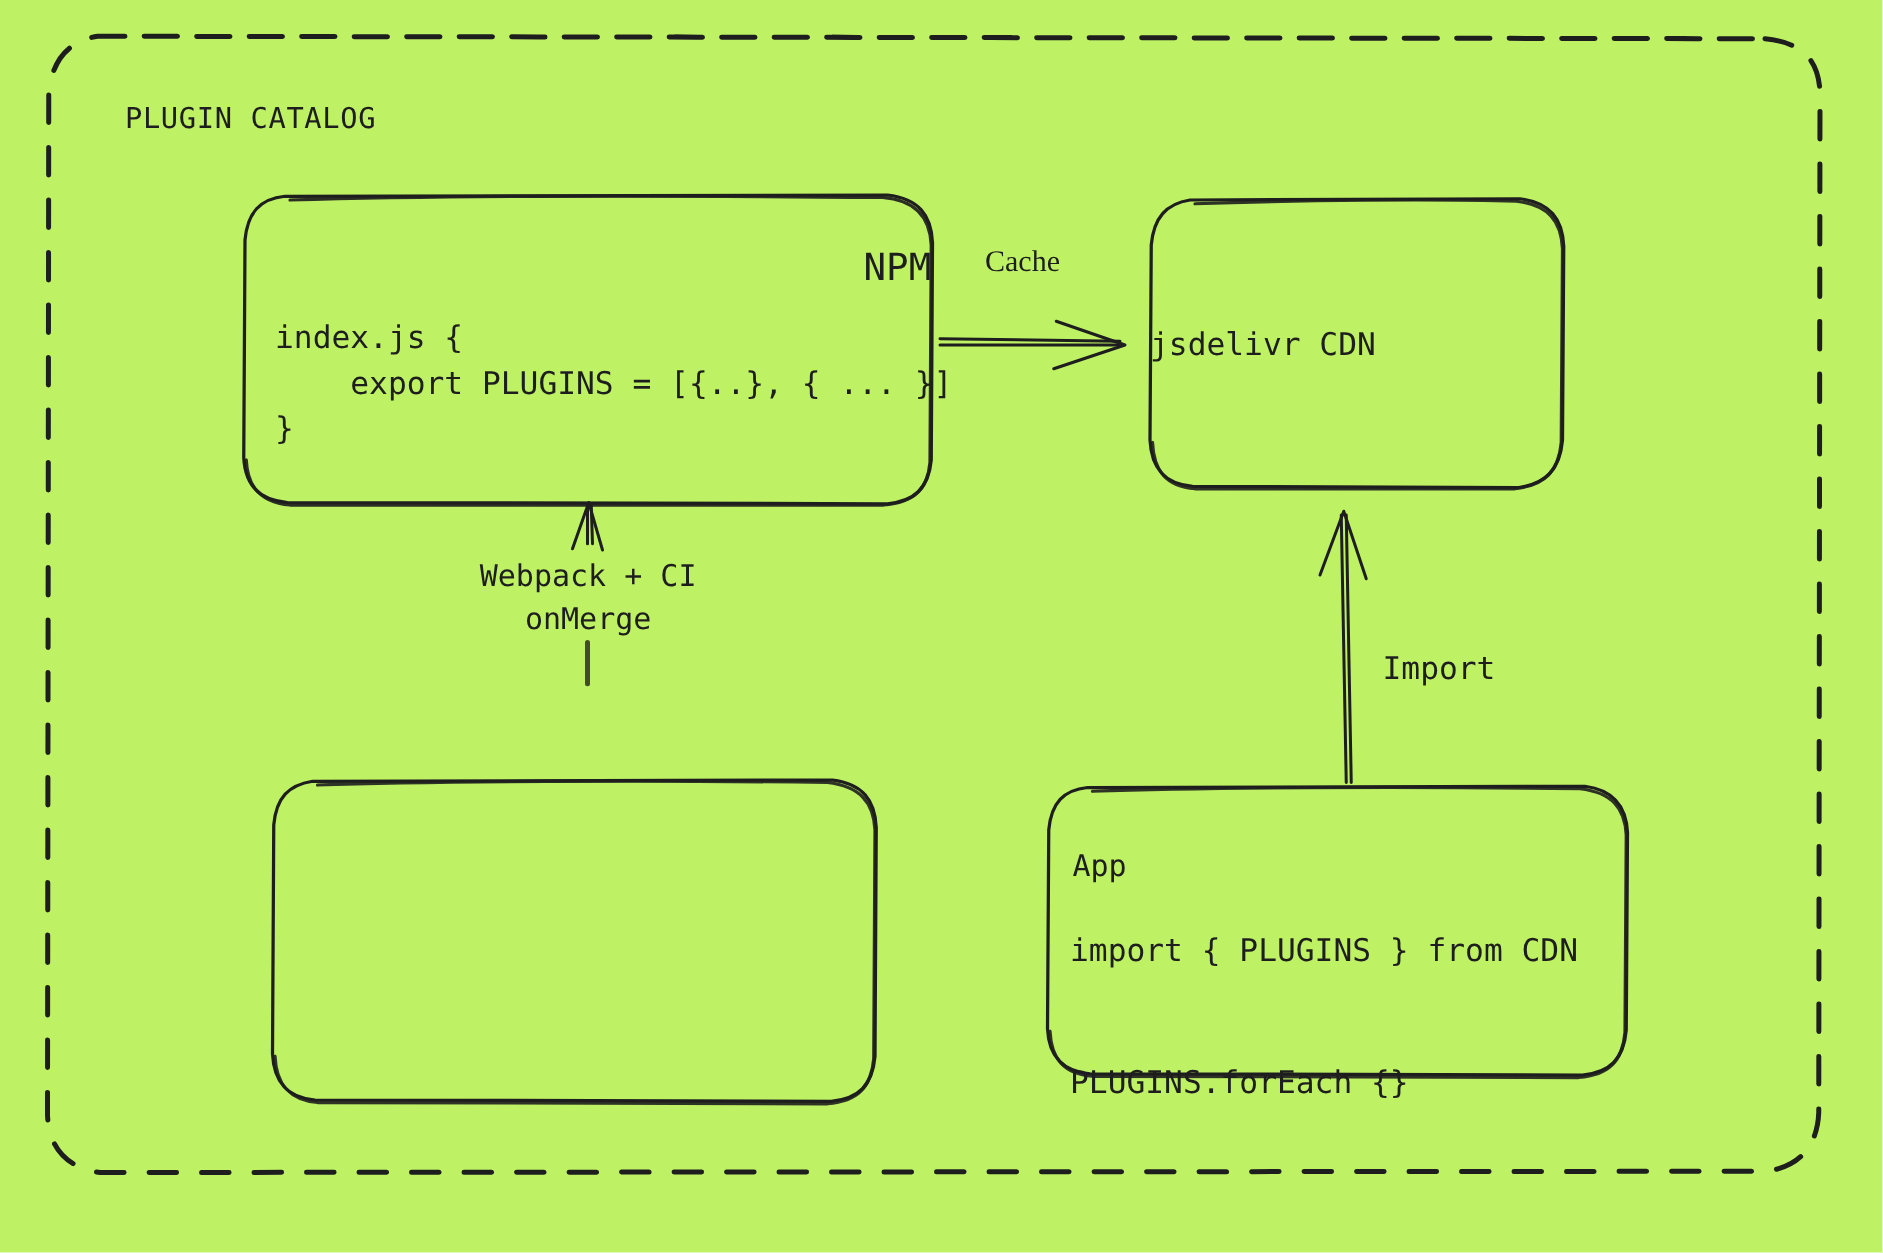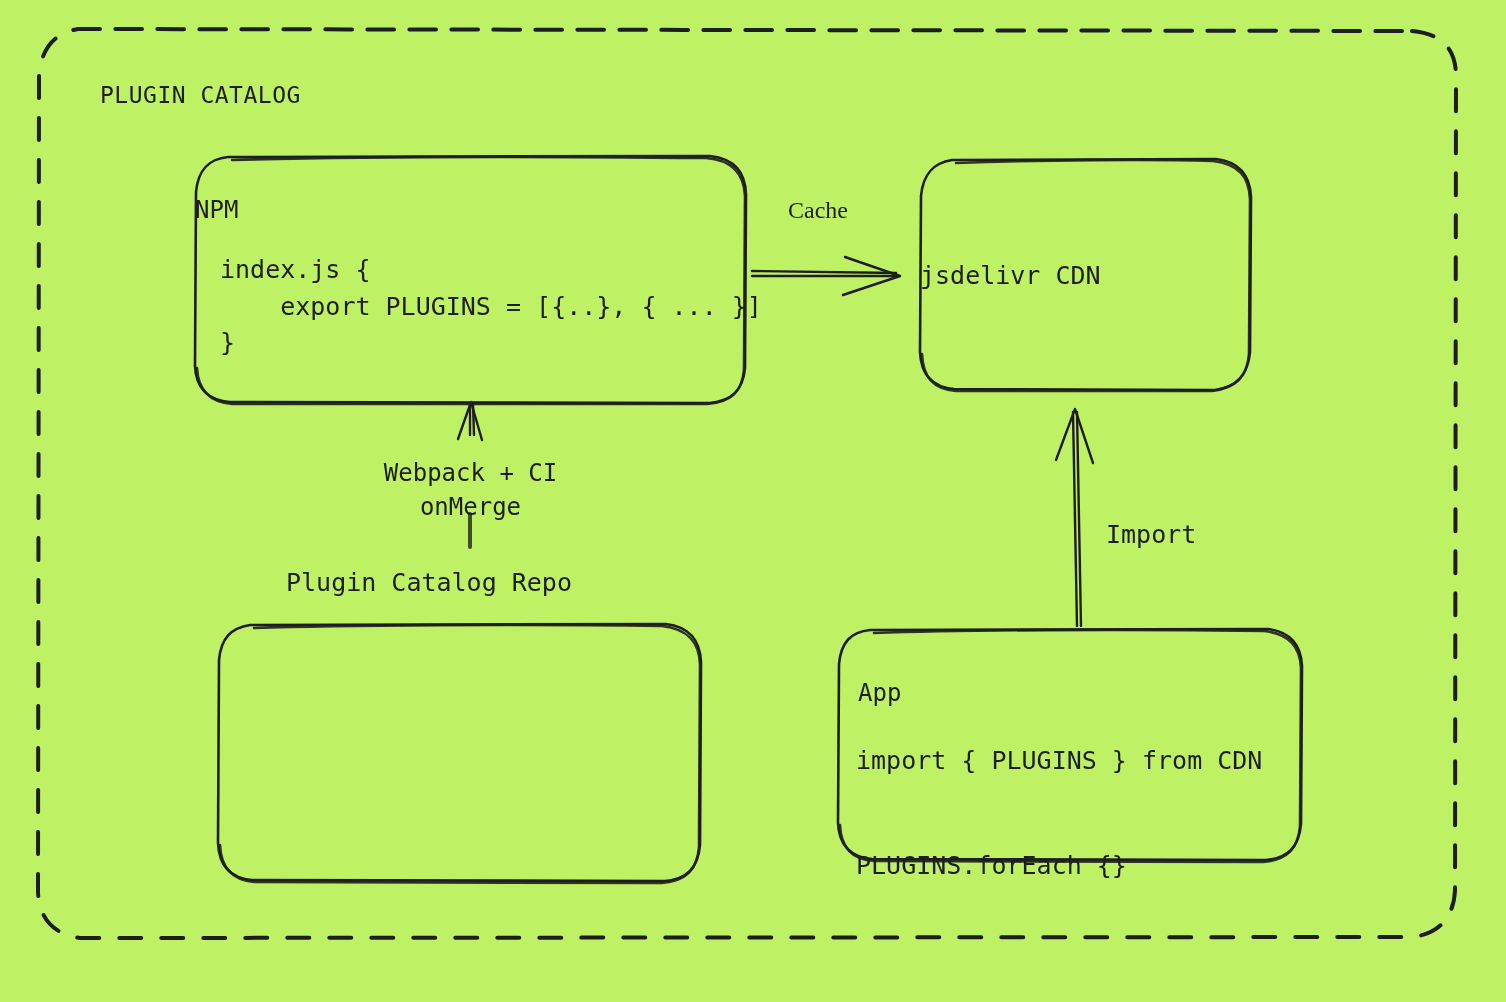--- a/index.html
+++ b/index.html
@@ -31,29 +31,29 @@
     font-family: "DejaVu Sans Mono", monospace;
     line-height: 1.32;
   }
   .mono  { font-family: "DejaVu Sans Mono", monospace; }
   .sans  { font-family: Liberation Serif, serif; }
 
   
   #frame-title { left: 100px; top: 80px;  font-size: 23px; letter-spacing: 0.5px; }
 
   
-  #npm-title { left: 195px; top: 195px; width: 550px; text-align: left; font-size: 24px; }
+  #npm-title { left: 195px; top: 195px; width: 550px; text-align: right; font-size: 30px; }
   #npm-code  { left: 220px; top: 252px; font-size: 25px; line-height: 1.46; }
 
   
   #cdn-title { left: 920px; top: 259px; width: 330px; font-size: 25px; }
 
   
   #cache-label  { left: 788px;  top: 195px; font-size: 24px; }
-  #build-label  { left: 368px;  top: 444px; width: 205px; text-align: center; font-size: 24px; line-height: 1.42; margin-top: 12px; }
+  #build-label  { left: 368px;  top: 444px; width: 205px; text-align: center; font-size: 24px; line-height: 1.42; }
   #repo-label   { left: 286px;  top: 566px; font-size: 25px; }
   #import-label { left: 1106px; top: 518px; font-size: 25px; text-align: right; }
 
   
   #repo-files { left: 222px; top: 706px; font-size: 25px; line-height: 1.36; }
 
   
   #app-title { left: 858px; top: 678px; font-size: 24px; }
   #app-code  { left: 856px; top: 735px; font-size: 25px; line-height: 2.1; }
 </style>
@@ -142,21 +142,20 @@
     export PLUGINS = [{..}, { ... }]
 }</div>
 
   <div class="lbl mono" id="cdn-title">jsdelivr CDN</div>
 
   <div class="lbl sans" id="cache-label">Cache</div>
 
   <div class="lbl mono" id="build-label">Webpack + CI
 onMerge</div>
 
-  <div class="lbl mono" id="repo-label">Plugin Catalog Repo</div>
 
 
   <div class="lbl mono" id="import-label">Import</div>
 
   <div class="lbl mono" id="app-title">App</div>
 
   <div class="lbl mono" id="app-code">import { PLUGINS } from CDN
 
 PLUGINS.forEach {}</div>
 

